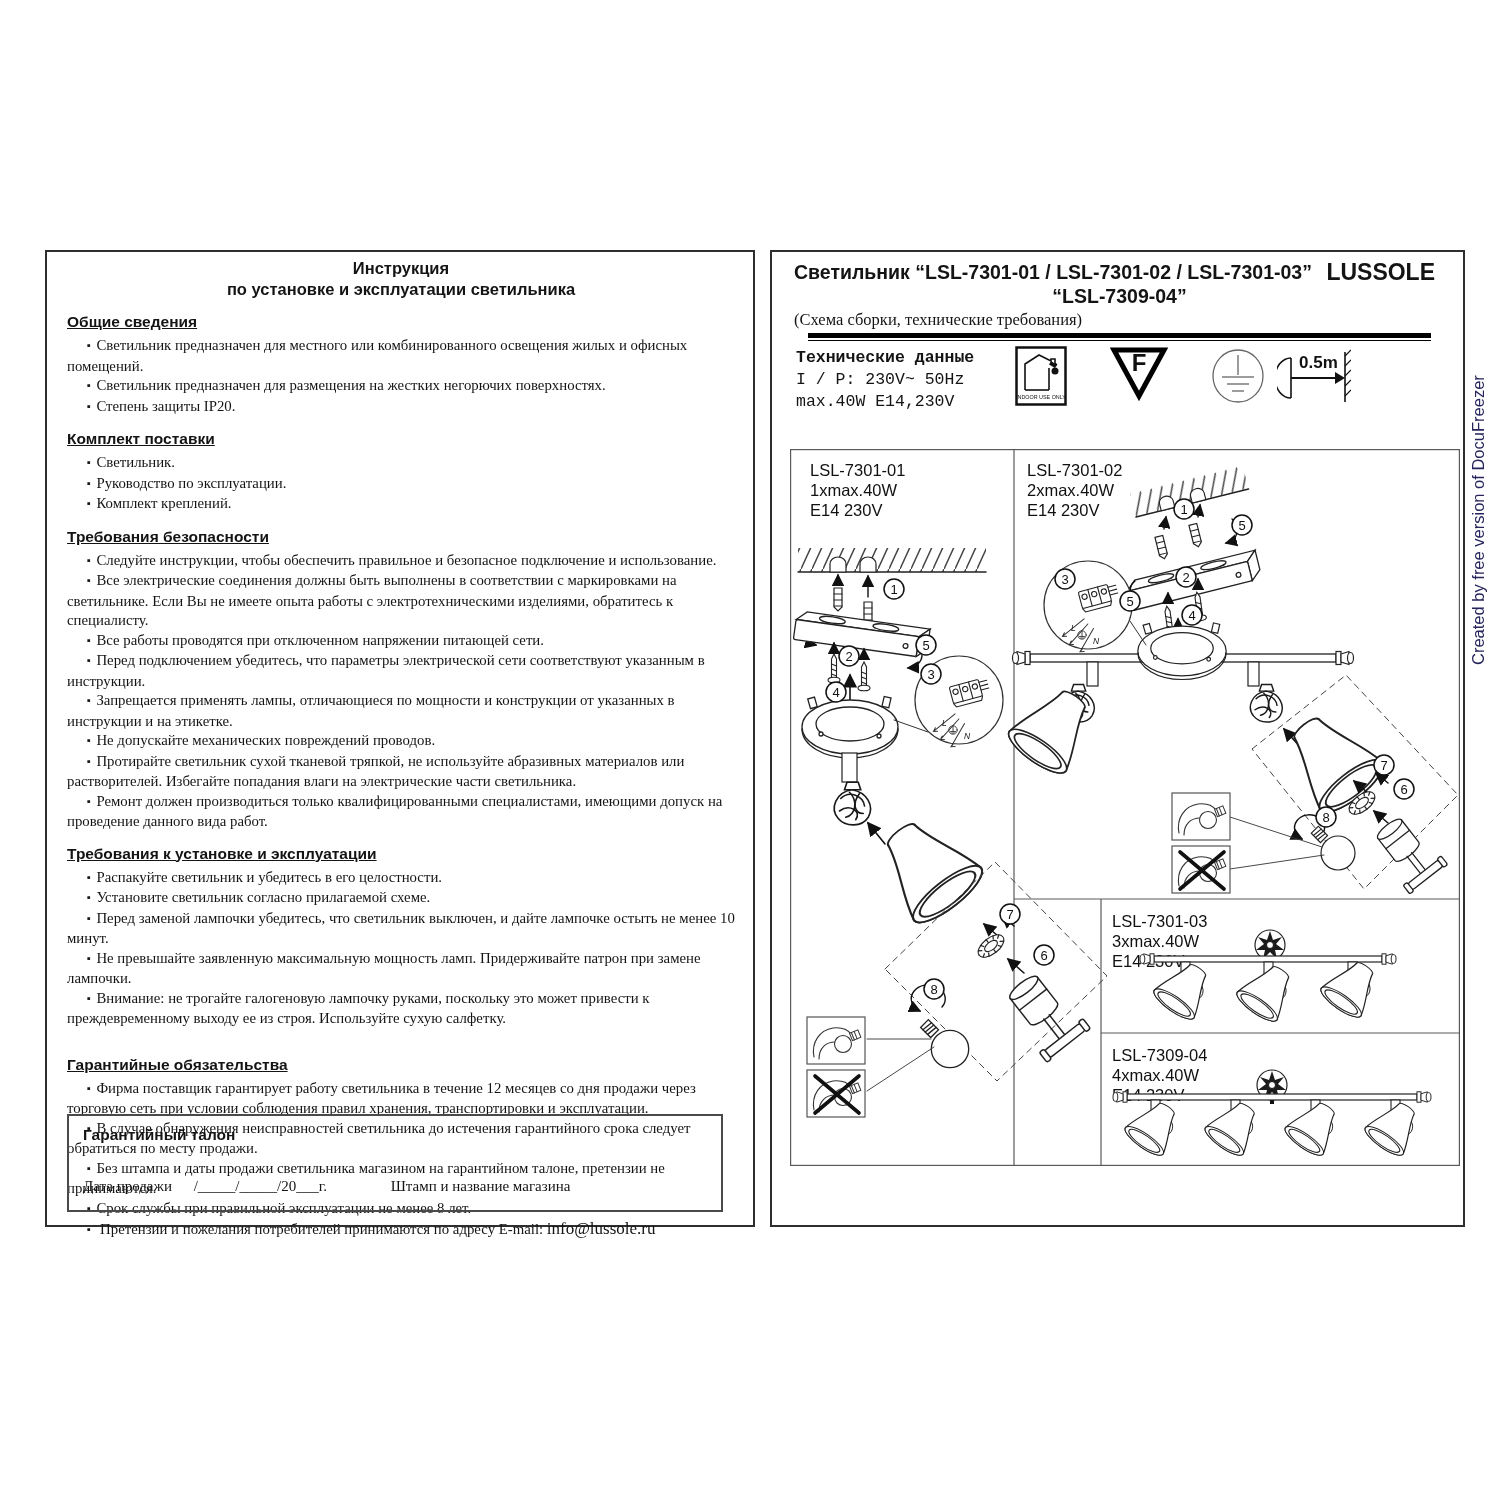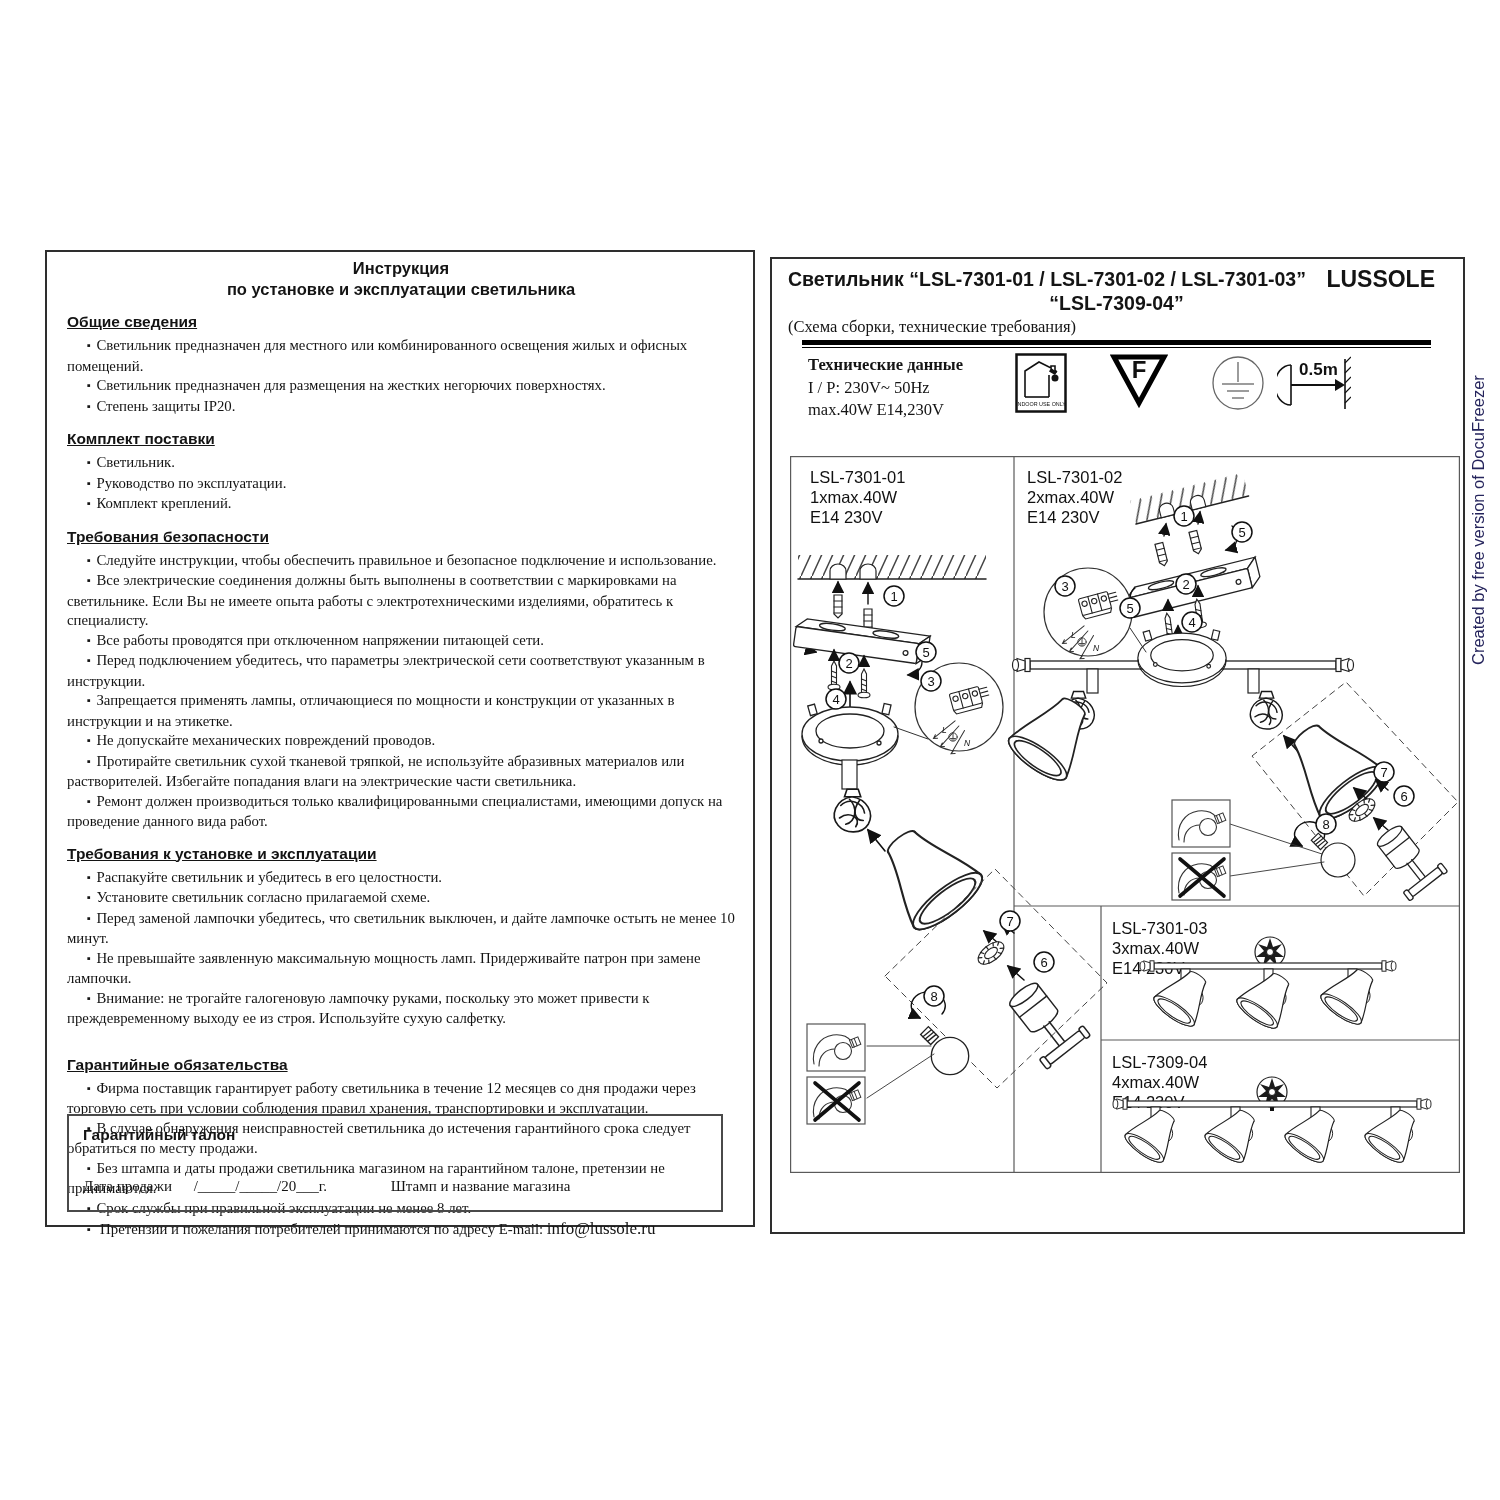--- a/index.html
+++ b/index.html
@@ -1,20 +1,20 @@
 <!DOCTYPE html>
 <html><head>
 <meta charset="utf-8">
 <style>
   html,body{margin:0;padding:0;background:#fff;}
   #canvas{position:relative;width:1500px;height:1500px;background:#fff;overflow:hidden;
           font-family:"Liberation Serif",serif;color:#141414;}
   .page{position:absolute;background:#fff;border:2px solid #2e2e2e;box-sizing:border-box;}
   #page-left{left:45px;top:250px;width:710px;height:977px;padding:6px 18px 0 20px;}
-  #page-right{left:770px;top:257px;width:695px;height:977px;}
+  #page-right{left:770px;top:250px;width:695px;height:977px;padding-left:6px;}
 
   
   .doc-title{text-align:center;font-family:"Liberation Sans",sans-serif;font-weight:bold;
              font-size:16.5px;line-height:21px;margin-top:0;}
   .sec-h{font-family:"Liberation Sans",sans-serif;font-weight:bold;font-size:15.5px;
          text-decoration:underline;margin:13px 0 5px 0;}
   .it{margin:0;font-size:14.8px;line-height:19.5px;text-indent:20px;}
   .it::before{content:"▪\00a0\00a0";font-size:11px;position:relative;top:-1px;}
   .email{font-size:17px;}
   .sec-gap{margin-top:27px;}
@@ -25,21 +25,21 @@
   #warranty-box .wrow{position:absolute;left:14px;top:62px;font-size:15px;white-space:nowrap;}
   #warranty-box .stamp{margin-left:60px;}
 
   
   .r-head{position:relative;padding:8px 18px 0 16px;font-family:"Liberation Sans",sans-serif;}
   .r-title{font-weight:bold;font-size:19.5px;line-height:24px;}
   .r-brand{position:absolute;right:28px;top:8px;font-weight:bold;font-size:23px;}
   .r-title2{text-align:center;font-weight:bold;font-size:19.5px;line-height:24px;}
   .r-sub{font-family:"Liberation Serif",serif;font-size:16.5px;margin-top:2px;}
   .rule{margin:3px 14px 0 14px;border-top:5px solid #000;border-bottom:1.5px solid #000;height:2px;}
-  .tech{position:absolute;left:24px;top:96px;font-family:Liberation Serif, serif;margin-left:12px;}
+  .tech{position:absolute;left:24px;top:96px;font-family:Liberation Mono, monospace;}
   .tech .th{font-weight:bold;font-size:16.5px;margin-bottom:2px;}
   .tech .tl{font-size:16.5px;line-height:22px;}
   .icon{position:absolute;}
   #diagram-wrap{position:absolute;left:18px;top:197px;width:670px;height:717px;}
   svg text{font-family:"Liberation Sans",sans-serif;fill:#111;}
   .dlabel{font-size:16.5px;}
   .stepnum{font-size:13px;}
   .tinytxt{font-size:9px;font-style:italic;}
 
   

